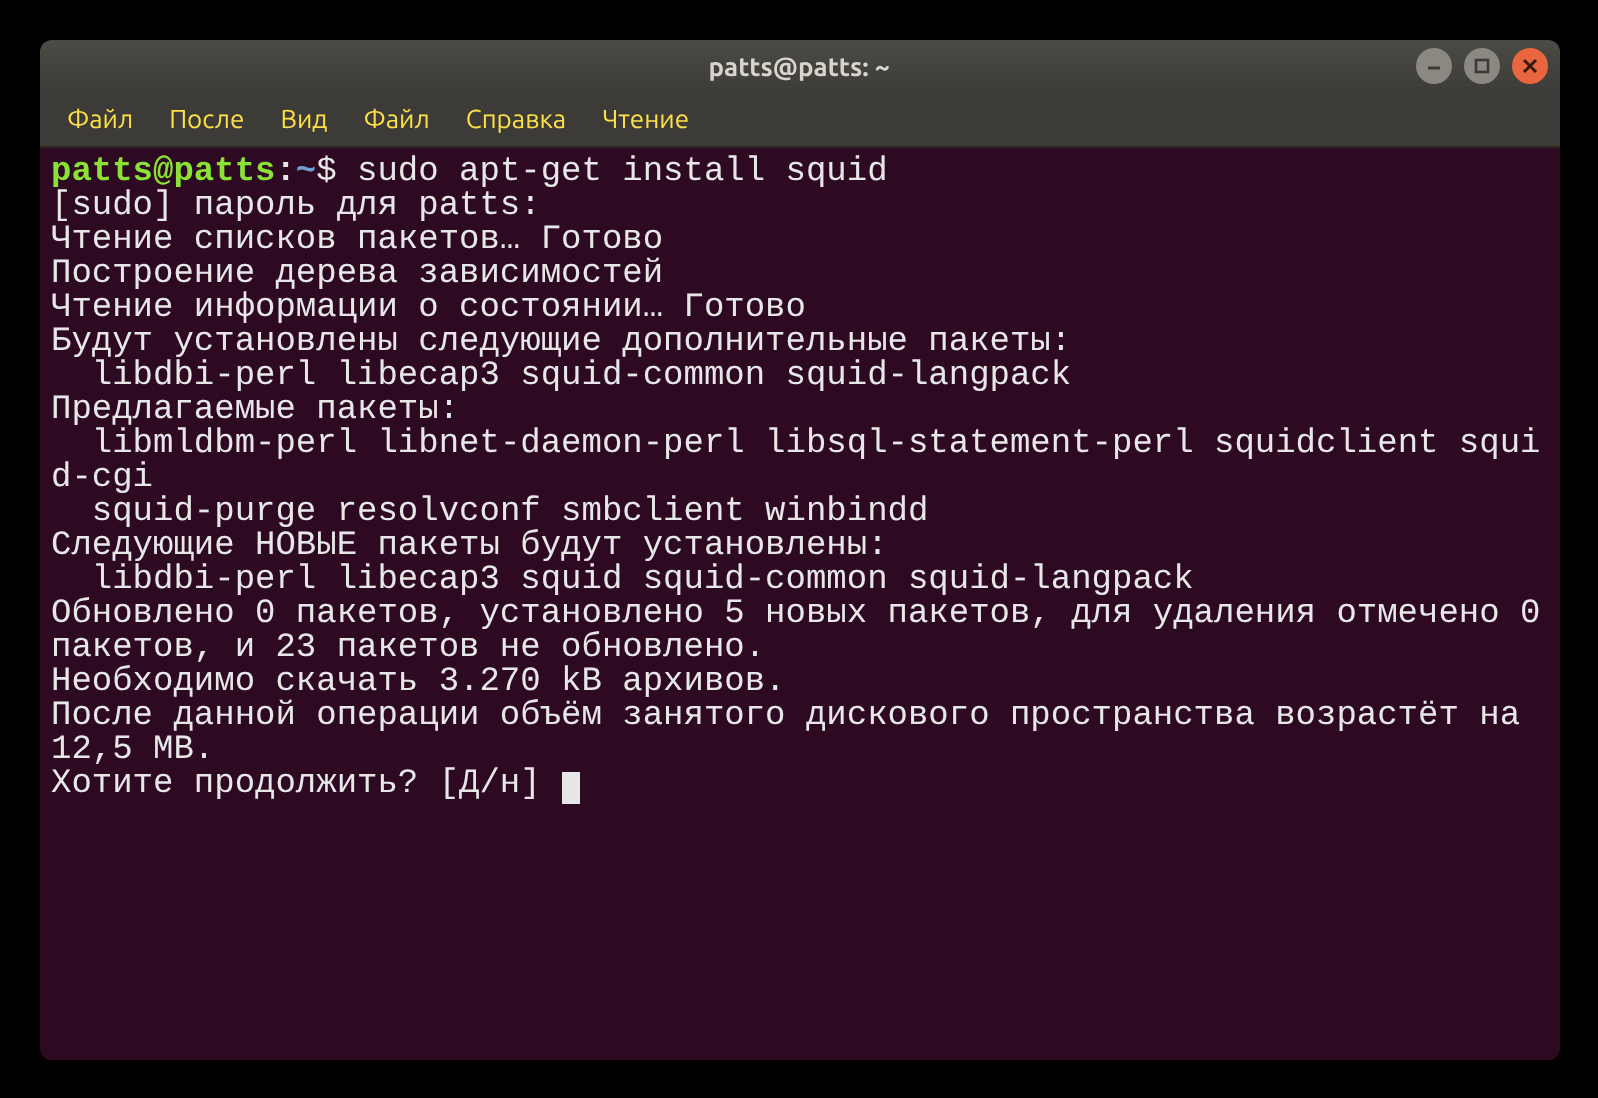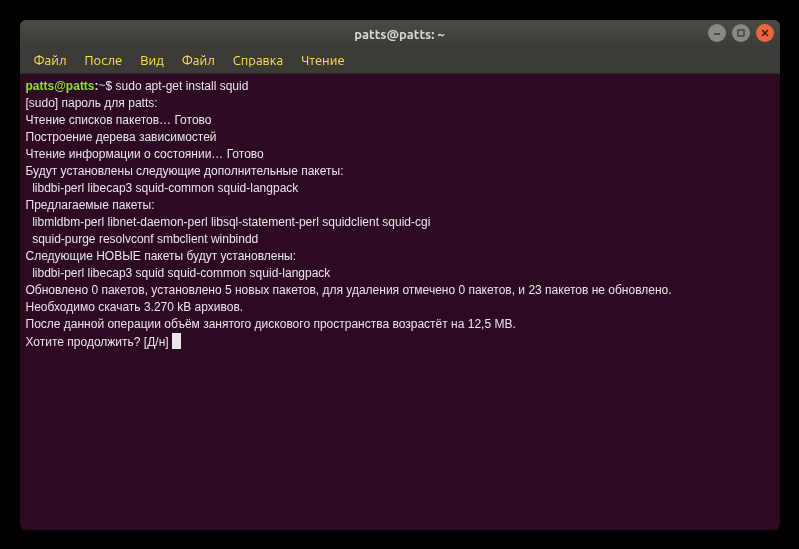--- a/index.html
+++ b/index.html
@@ -63,22 +63,22 @@
     padding: 0 6px;
     color: #fde047;
     font-size: 13px;
     gap: 2px;
   }
   .menu-item { padding: 3px 8px; cursor: default; }
   .terminal {
     flex: 1;
     background: #2d0922;
     padding: 4px 6px;
-    font-family: Liberation Sans, sans-serif;
-    font-size: 12px;
+    font-family: Liberation Mono, monospace;
+    font-size: 17px;
     line-height: 17px;
     color: #e7e7e7;
     white-space: pre-wrap;
     word-break: break-all;
     overflow: hidden;
   }
   .ps1-user { color: #8ae234; font-weight: bold; }
   .ps1-colon { color: #e7e7e7; font-weight: bold; }
   .ps1-path { color: #729fcf; font-weight: bold; }
   .ps1-dollar { color: #e7e7e7; }

